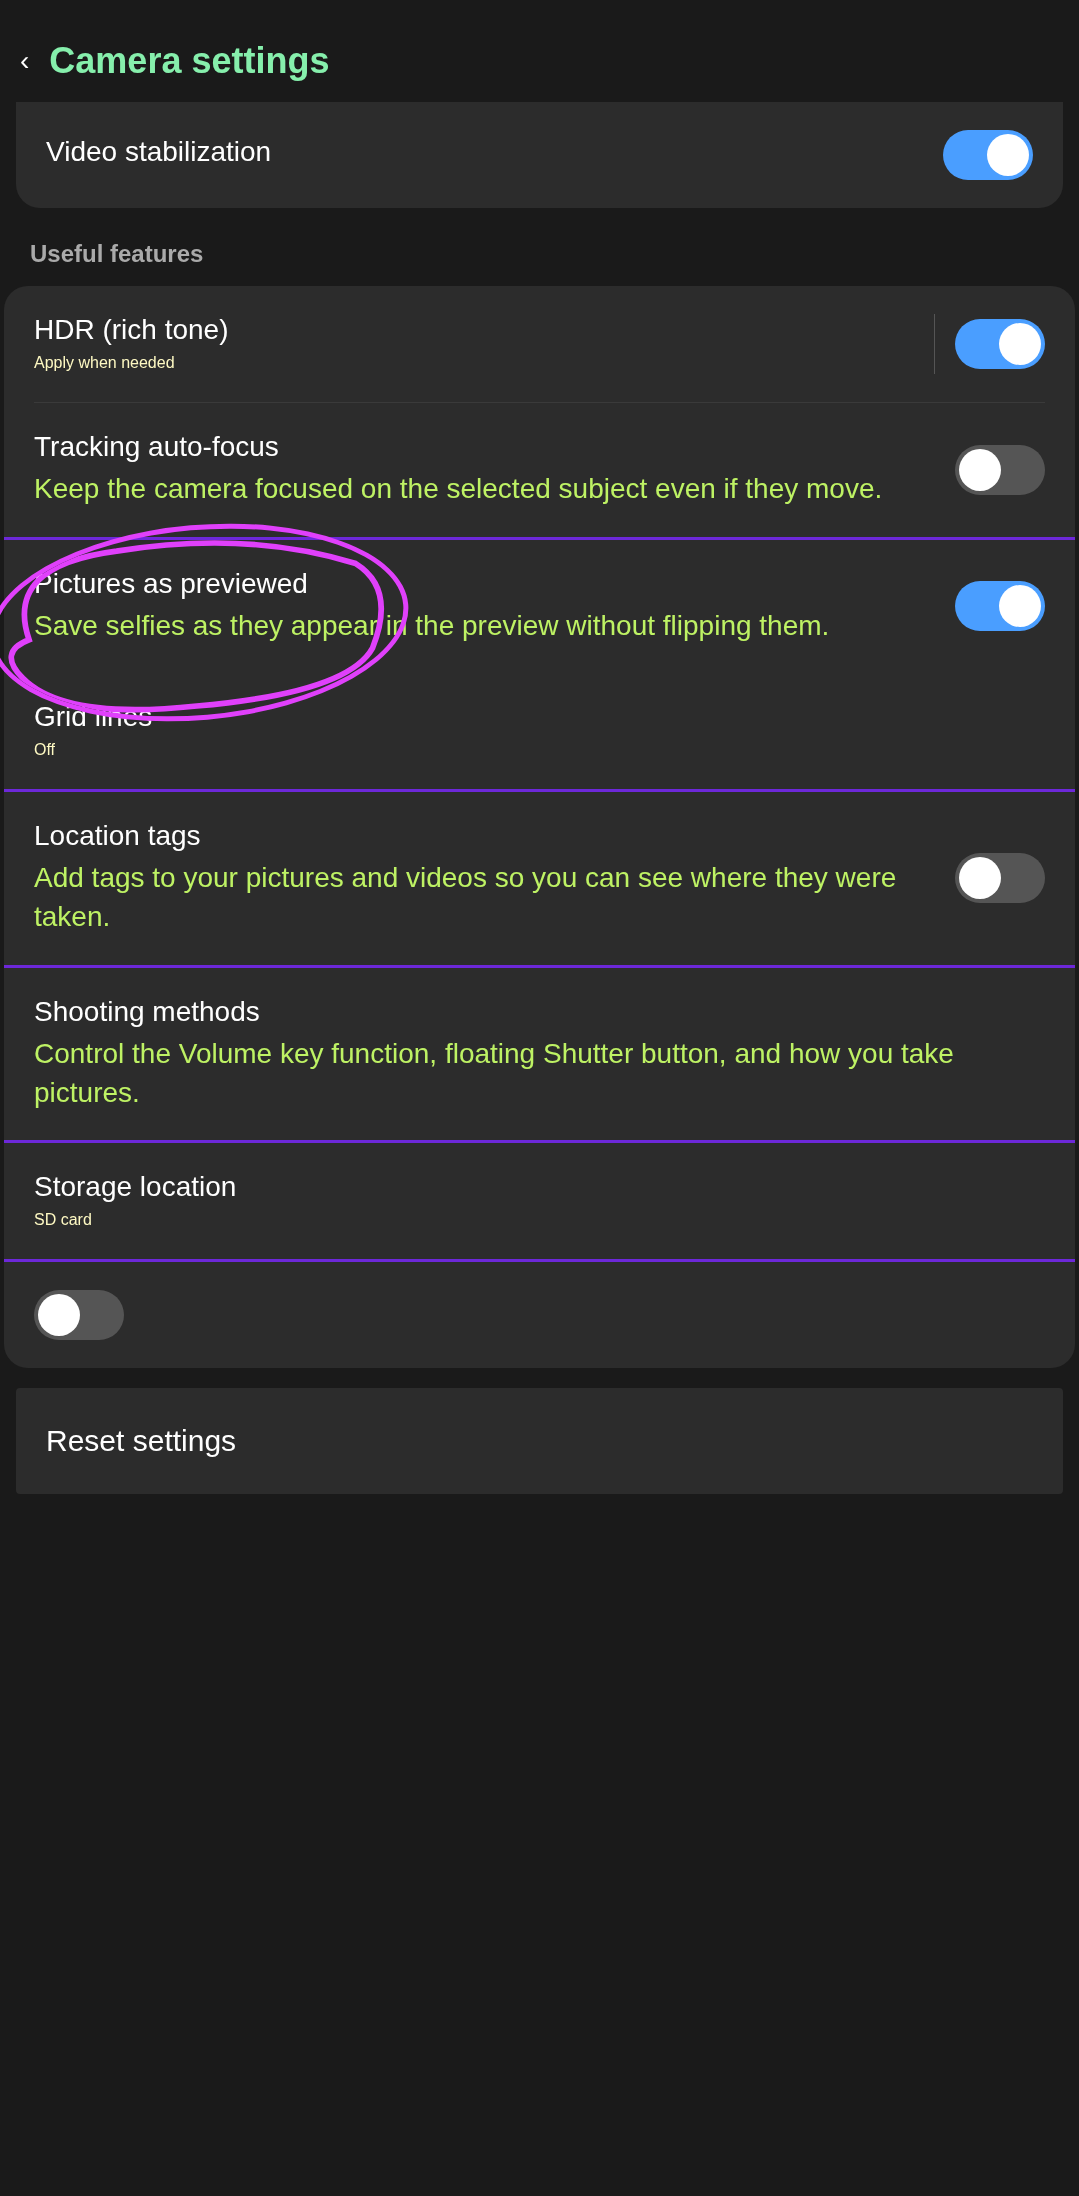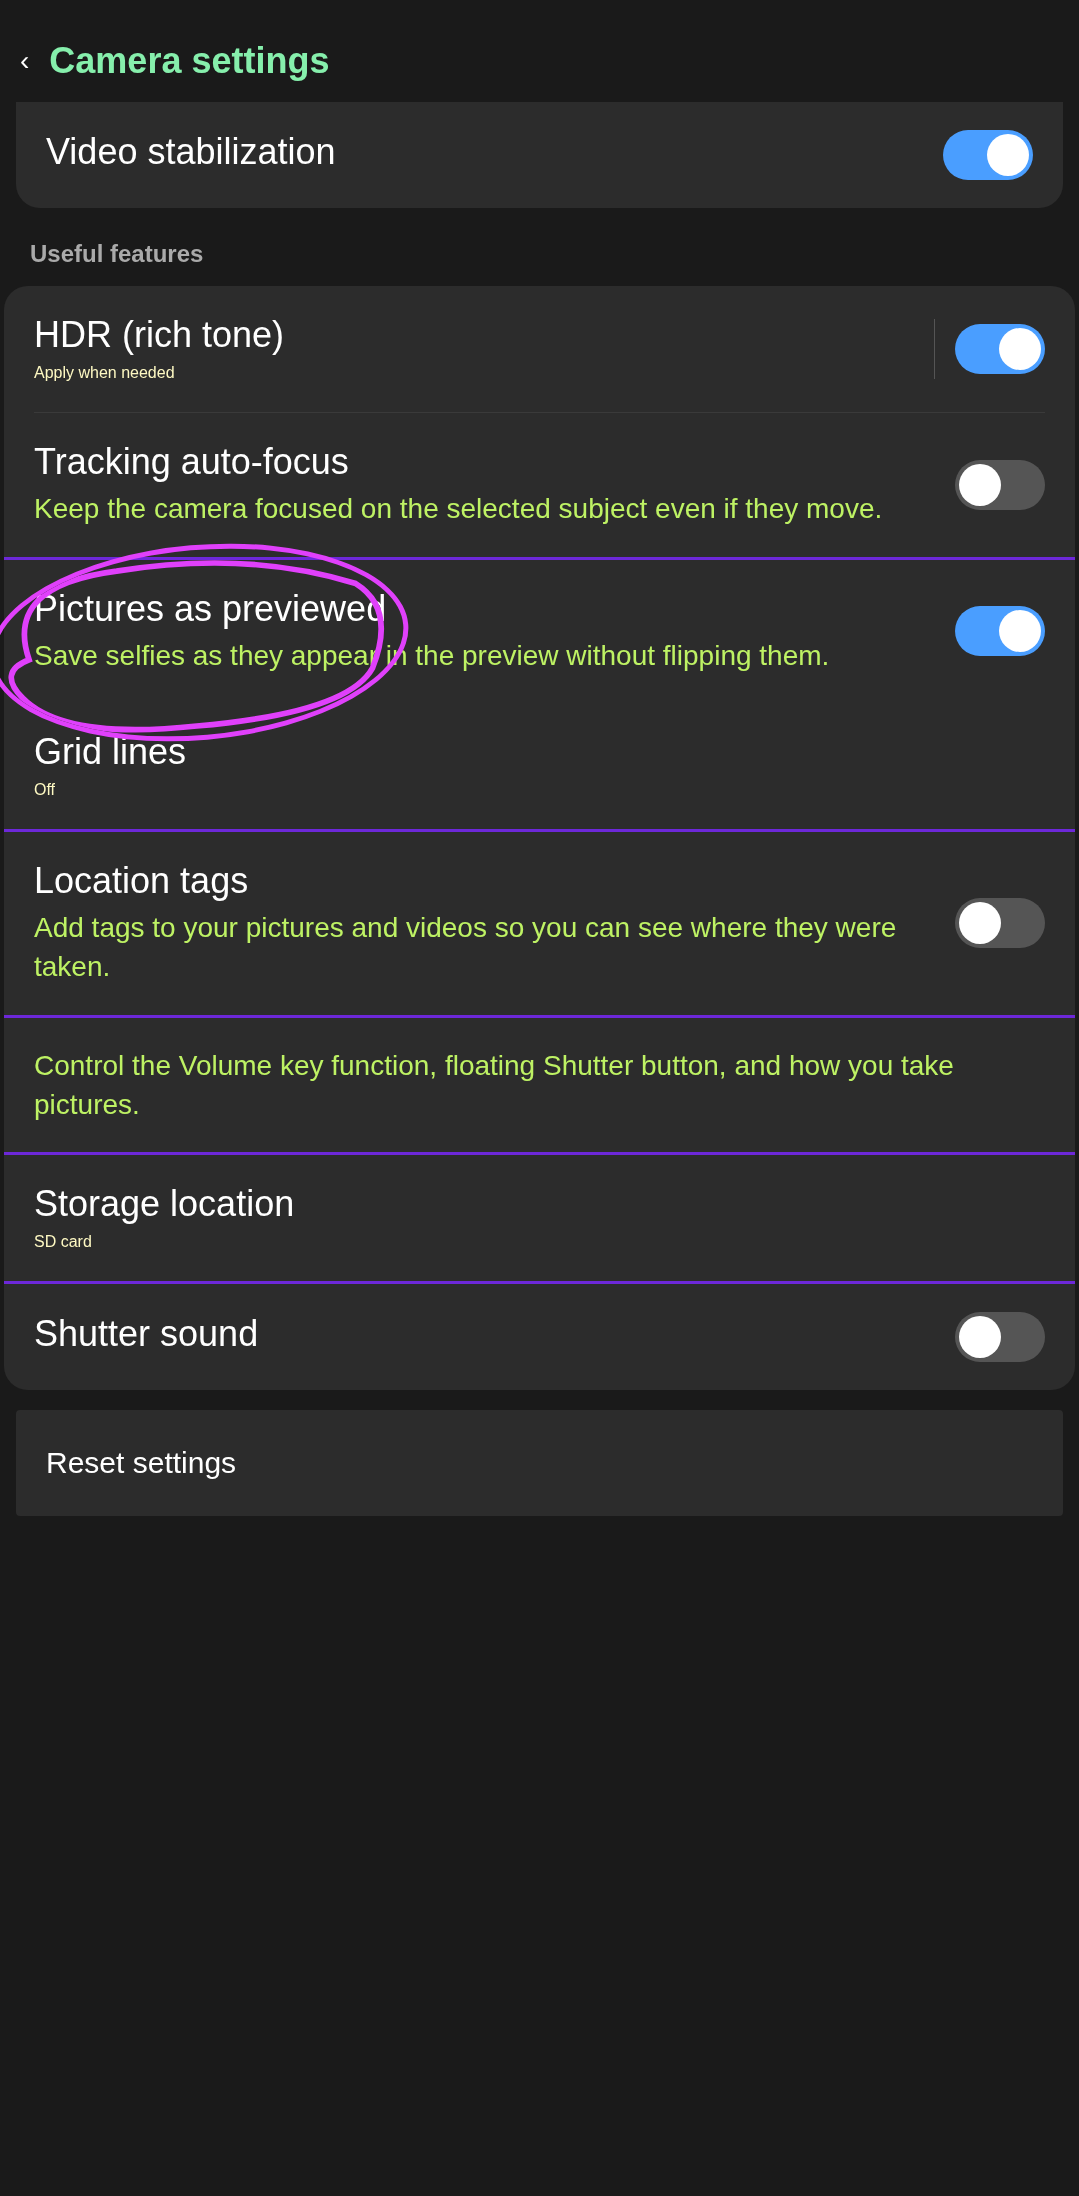--- a/index.html
+++ b/index.html
@@ -56,21 +56,21 @@
       justify-content: space-between;
       padding: 28px 30px;
     }
 
     .setting-text {
       flex: 1;
       padding-right: 20px;
     }
 
     .setting-title {
-      font-size: 36px;
+      font-size: 28px;
       font-weight: 400;
       color: #ffffff;
       margin-bottom: 6px;
     }
 
     .setting-subtitle {
       font-size: 28px;
       color: #bef264;
       line-height: 1.4;
     }
@@ -299,35 +299,33 @@
     </div>
     <label class="toggle">
       <input type="checkbox" style="">
       <span class="toggle-slider off"></span>
     </label>
   </div>
 
 
   <div class="setting-item">
     <div class="setting-text">
+      <div class="setting-title">Shooting methods</div>
       <div class="setting-subtitle">Control the Volume key function, floating Shutter button, and how you take pictures.</div>
     </div>
   </div>
 
   <div class="setting-item">
     <div class="setting-text">
       <div class="setting-title">Storage location</div>
       <div class="setting-subtitle-blue">SD card</div>
     </div>
   </div>
 
   <div class="setting-item-no-border">
-    <div class="setting-text">
-      <div class="setting-title">Shutter sound</div>
-    </div>
     <label class="toggle">
       <input type="checkbox" style="">
       <span class="toggle-slider off"></span>
     </label>
   </div>
 
 </div>
 
 <div class="reset-card">
   <div class="reset-item">

